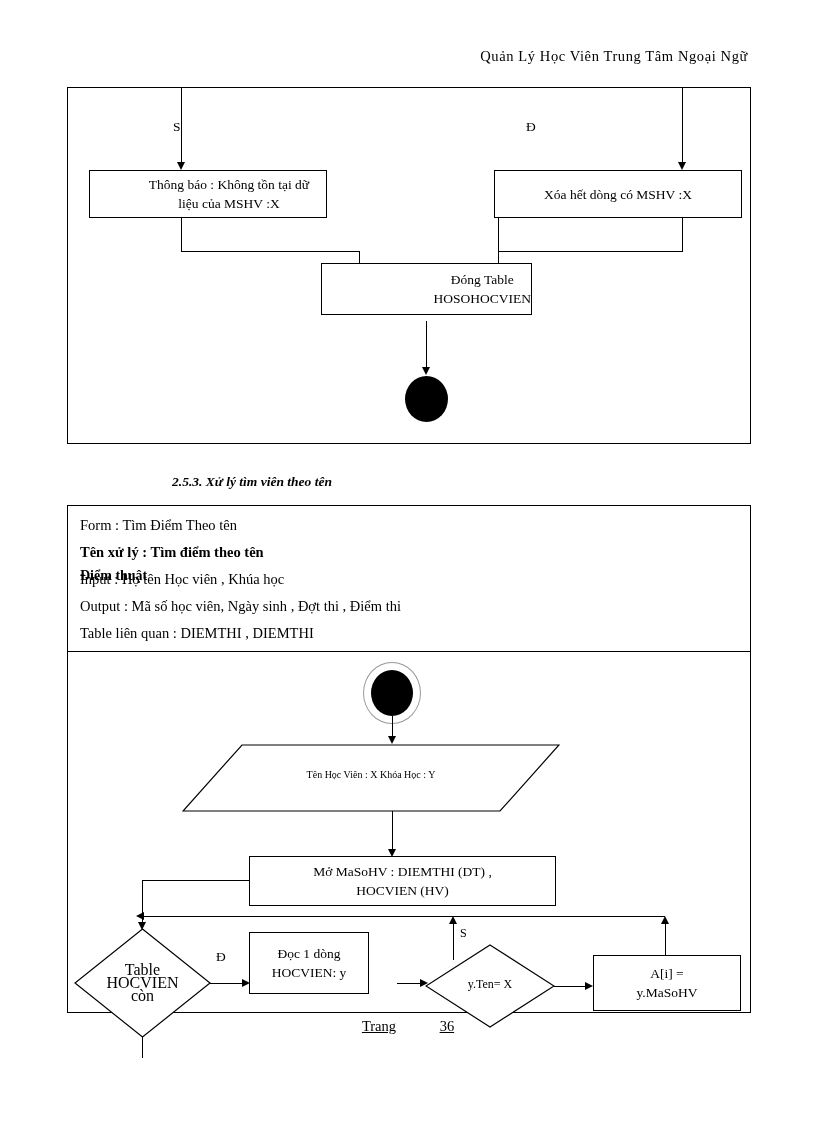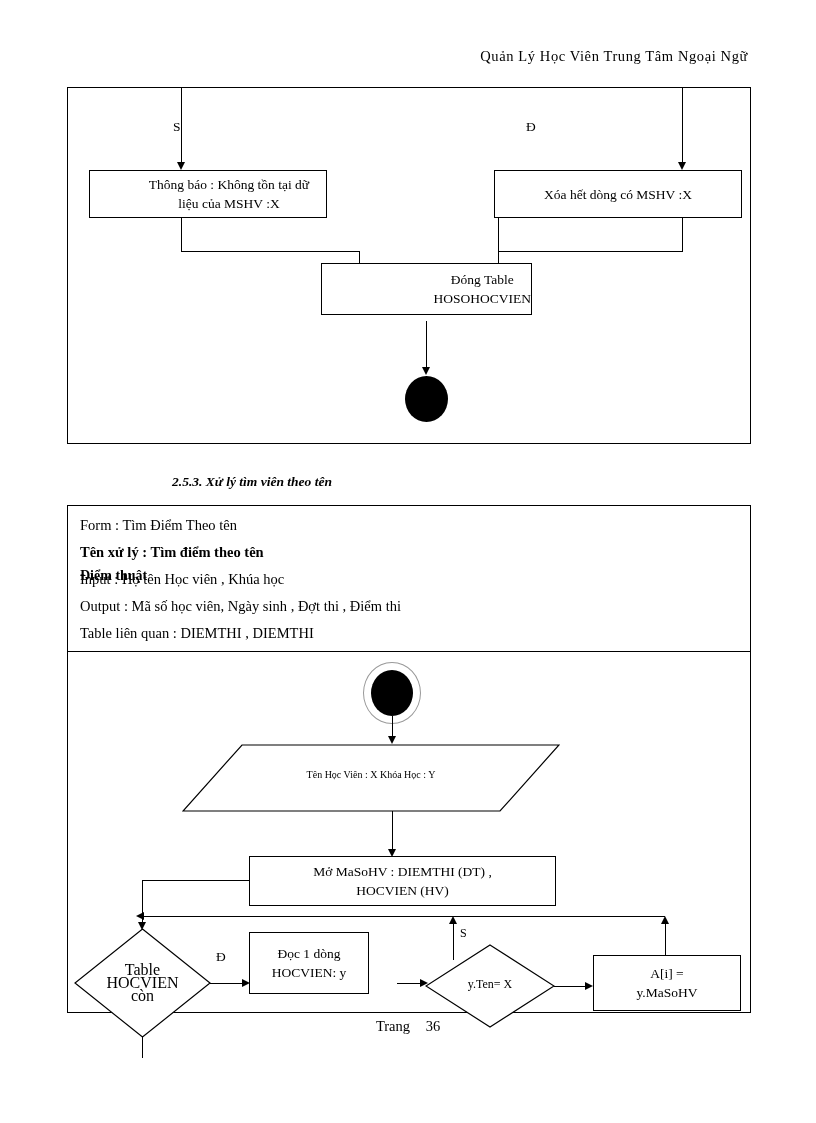--- a/index.html
+++ b/index.html
@@ -189,21 +189,21 @@
   
   .doc-footer {
     position: absolute;
     left: 0;
     top: 1018px;
     width: 816px;
     text-align: center;
     font-size: 14.5px;
   }
   .footer-inner { display: inline-block; }
-  .footer-inner span { margin: 0 6px; }
+  .footer-inner span { margin: 0 20px; text-decoration: underline; }
 </style>
 </head>
 <body>
 
 <div class="page">
 
   <div class="doc-header">Quản Lý Học Viên Trung Tâm Ngoại Ngữ</div>
 
   <div class="frame" id="frame-top">
 

